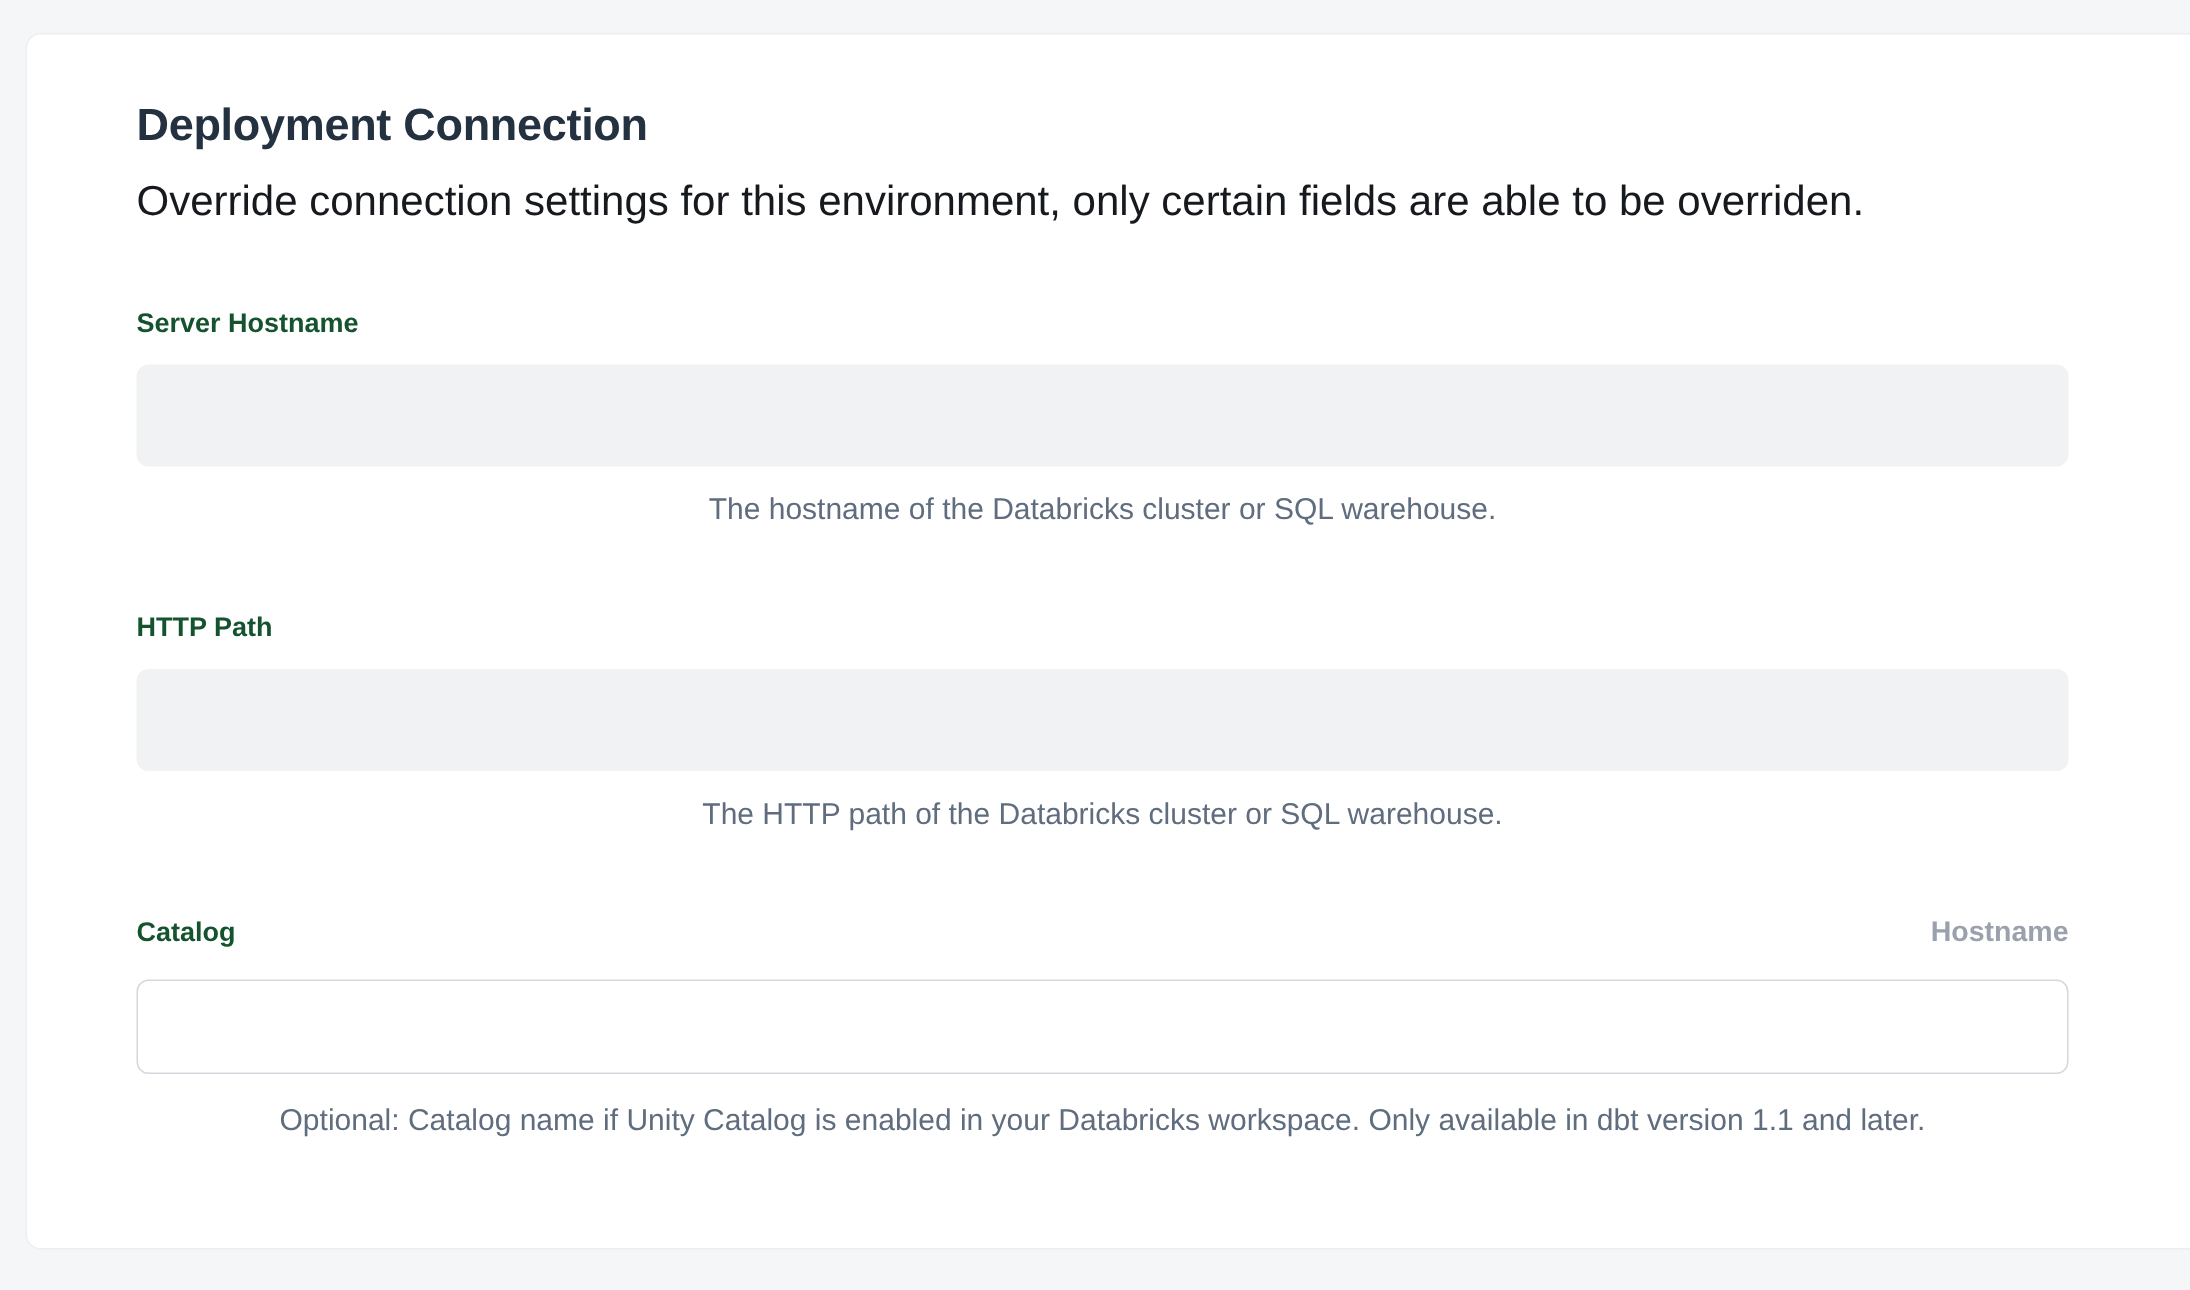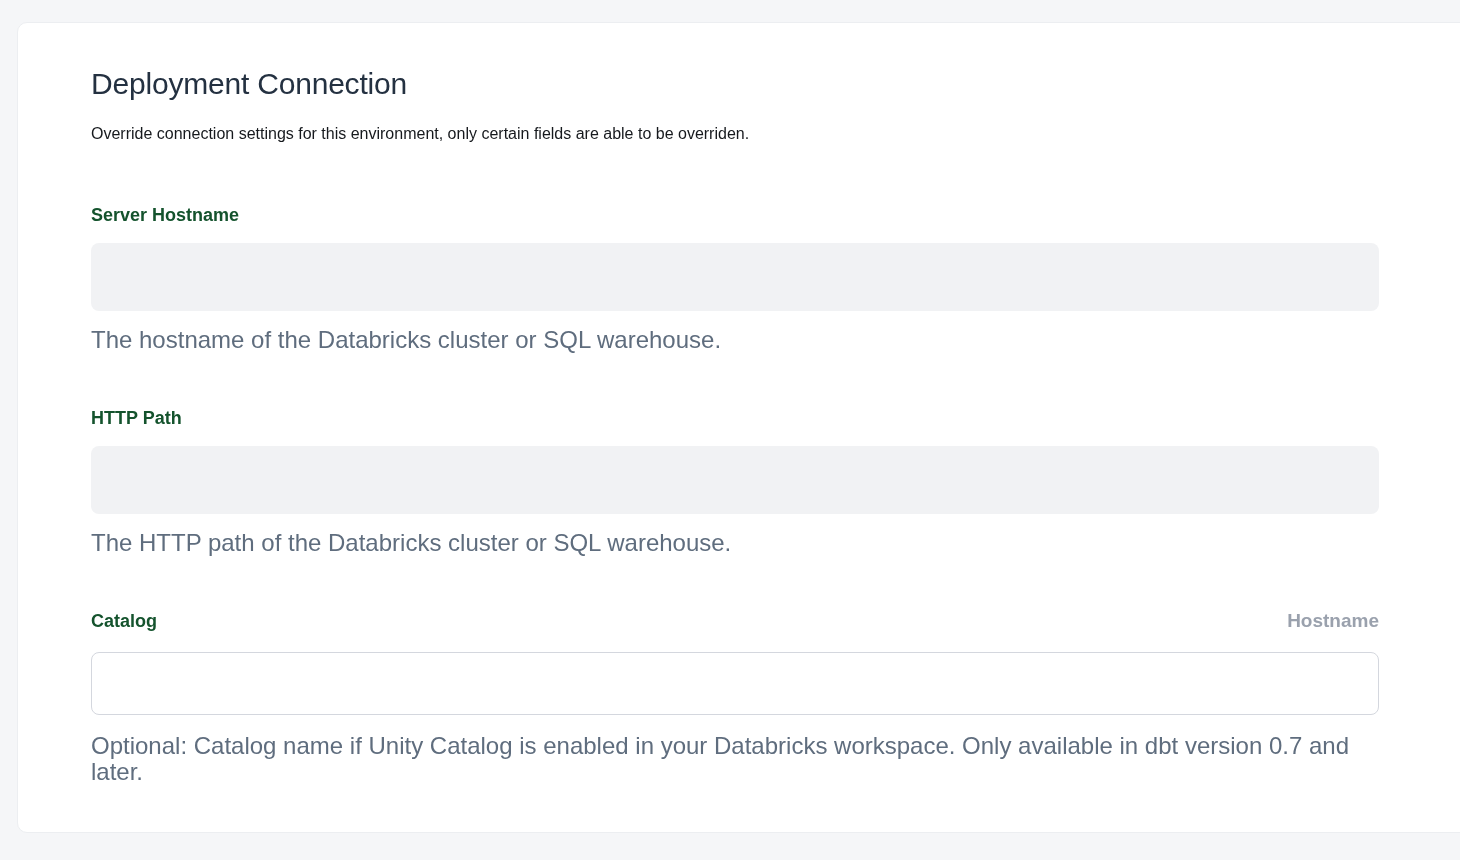--- a/index.html
+++ b/index.html
@@ -19,28 +19,28 @@
     background: #ffffff;
     border: 1px solid #eceef1;
     border-radius: 10px;
   }
   .card-content {
     padding: 42px 30px 0 73px;
     width: 1361px;            
   }
   .page-title {
     font-size: 30px;
-    font-weight: 400;
+    font-weight: 700;
     color: #243141;
     line-height: 38px;
     letter-spacing: -0.2px;
   }
   .page-subtitle {
     margin-top: 18px;
-    font-size: 16px;
+    font-size: 28px;
     font-weight: 400;
     color: #16191d;
     line-height: 26px;
   }
   .field-group { margin-top: 54px; width: 1288px; }
   .field-group.first { margin-top: 57px; }
   .label-row {
     display: flex;
     justify-content: space-between;
     align-items: baseline;
@@ -73,24 +73,25 @@
     background: #f1f2f4;
     border: none;
   }
   .text-input.editable {
     height: 63px;
     background: #ffffff;
     border: 1px solid #d4d7de;
   }
   .helper-text {
     margin-top: 16px;
-    font-size: 24px;
+    font-size: 20px;
     font-weight: 400;
     color: #5f6d7e;
     line-height: 26px;
+    text-align: center;
   }
   .catalog-group .text-input { margin-top: 20px; }
   .catalog-group .helper-text { margin-top: 18px; }
 </style>
 </head>
 <body>
 
 <div class="card">
   <div class="card-content">
 
@@ -113,17 +114,17 @@
       <input type="text" class="text-input disabled" disabled="" value="" style="">
       <p class="helper-text">The HTTP path of the Databricks cluster or SQL warehouse.</p>
     </div>
 
     <div class="field-group catalog-group">
       <div class="label-row">
         <label class="field-label">Catalog</label>
         <span class="optional-badge">Hostname</span>
       </div>
       <input type="text" class="text-input editable" value="" style="">
-      <p class="helper-text">Optional: Catalog name if Unity Catalog is enabled in your Databricks workspace. Only available in dbt version 0.7 and later.</p>
+      <p class="helper-text">Optional: Catalog name if Unity Catalog is enabled in your Databricks workspace. Only available in dbt version 1.1 and later.</p>
     </div>
 
   </div>
 </div>
 
 </body></html>

